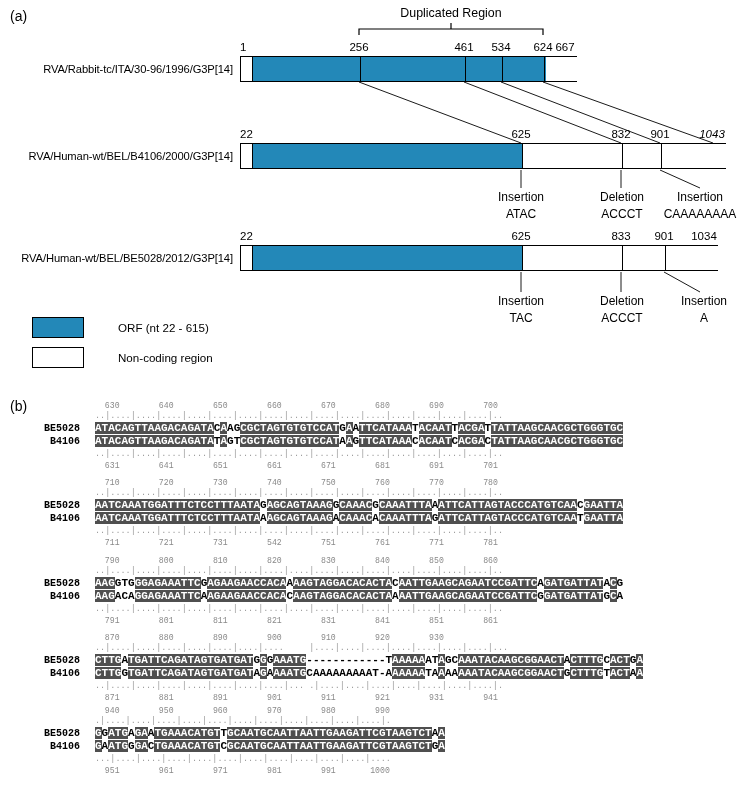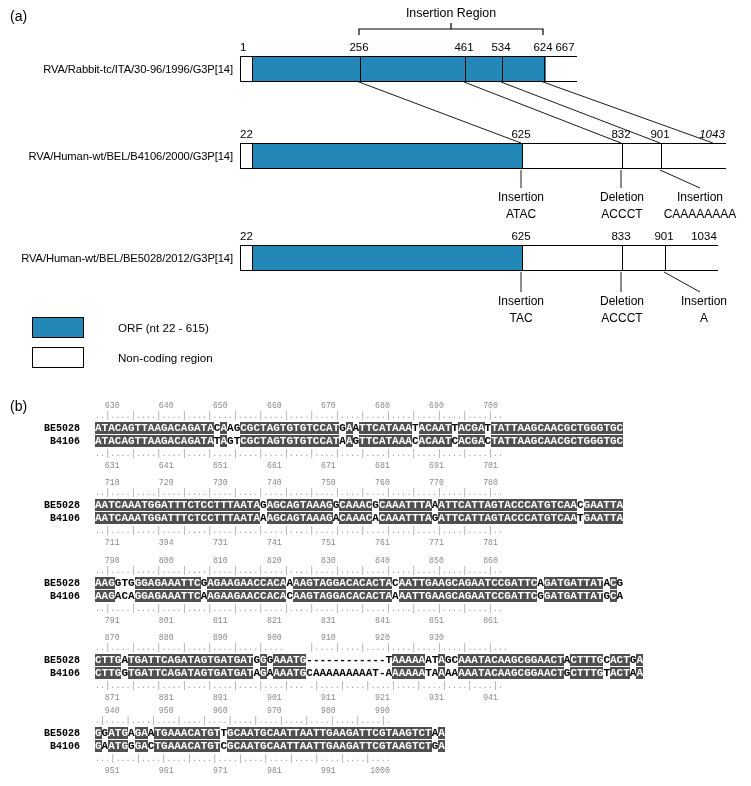--- a/index.html
+++ b/index.html
@@ -156,21 +156,21 @@
   .seqline .x  { background: #ffffff; color: #000000; }   
   .seqline .g  { background: #ffffff; color: #000000; }   
 </style>
 </head>
 <body>
 
 <div id="panel-a">
 
   <span class="panel-label" style="left:10px; top:8px;">(a)</span>
 
-  <span class="dup-label" style="left:451px; top:6px;">Insertion Region</span>
+  <span class="dup-label" style="left:451px; top:6px;">Duplicated Region</span>
   <svg style="position:absolute; left:0; top:0; width:751px; height:380px; pointer-events:none;">
 
     <path d="M 359 35 L 359 29 L 543 29 L 543 35" fill="none" stroke="#000" stroke-width="1.2"></path>
     <path d="M 451 29 L 451 23" fill="none" stroke="#000" stroke-width="1.2"></path>
 
     <line x1="359" y1="82" x2="521" y2="143" stroke="#000" stroke-width="0.9"></line>
     <line x1="464" y1="82" x2="621" y2="143" stroke="#000" stroke-width="0.9"></line>
     <line x1="501" y1="82" x2="660" y2="143" stroke="#000" stroke-width="0.9"></line>
     <line x1="543" y1="82" x2="713" y2="143" stroke="#000" stroke-width="0.9"></line>
 
@@ -293,21 +293,21 @@
       <div class="aln-block" style="top: 97px;">
         <div class="ruler" style="position: absolute; left: 95px; top: 0px;">  710        720        730        740        750        760        770        780</div>
         <div class="ticks" style="position: absolute; left: 95px; top: 12px;">..|....|....|....|....|....|....|....|....|....|....|....|....|....|....|....|..</div>
         <div class="aln-names" style="top: 22px;">
           <div>BE5028</div>
           <div>B4106</div>
         </div>
         <div class="seqline" style="position: absolute; left: 95px; top: 22px;"><span class="m">AATCAAATGGATTTCTCCTTTAATA</span><span class="x">G</span><span class="m">AGCAGTAAAG</span><span class="x">G</span><span class="m">CAAAC</span><span class="x">G</span><span class="m">CAAATTTA</span><span class="x">A</span><span class="m">ATTCATTAGTACCCATGTCAA</span><span class="x">C</span><span class="m">GAATTA</span></div>
         <div class="seqline" style="position: absolute; left: 95px; top: 35px;"><span class="m">AATCAAATGGATTTCTCCTTTAATA</span><span class="x">A</span><span class="m">AGCAGTAAAG</span><span class="x">A</span><span class="m">CAAAC</span><span class="x">A</span><span class="m">CAAATTTA</span><span class="x">G</span><span class="m">ATTCATTAGTACCCATGTCAA</span><span class="x">T</span><span class="m">GAATTA</span></div>
         <div class="ticks" style="position: absolute; left: 95px; top: 50px;">..|....|....|....|....|....|....|....|....|....|....|....|....|....|....|....|..</div>
-        <div class="ruler" style="position: absolute; left: 95px; top: 60px;">  711        394        731        741        751        761        771        781</div>
+        <div class="ruler" style="position: absolute; left: 95px; top: 60px;">  711        721        731        542        751        761        771        781</div>
       </div>
       <div class="aln-block" style="top: 175px;">
         <div class="ruler" style="position: absolute; left: 95px; top: 0px;">  790        800        810        820        830        840        850        860</div>
         <div class="ticks" style="position: absolute; left: 95px; top: 12px;">..|....|....|....|....|....|....|....|....|....|....|....|....|....|....|....|..</div>
         <div class="aln-names" style="top: 22px;">
           <div>BE5028</div>
           <div>B4106</div>
         </div>
         <div class="seqline" style="position: absolute; left: 95px; top: 22px;"><span class="m">AAG</span><span class="x">GTG</span><span class="m">GGAGAAATTC</span><span class="x">G</span><span class="m">AGAAGAACCACA</span><span class="x">A</span><span class="m">AAGTAGGACACACTA</span><span class="x">C</span><span class="m">AATTGAAGCAGAATCCGATTC</span><span class="x">A</span><span class="m">GATGATTAT</span><span class="x">A</span><span class="m">C</span><span class="x">G</span></div>
         <div class="seqline" style="position: absolute; left: 95px; top: 35px;"><span class="m">AAG</span><span class="x">ACA</span><span class="m">GGAGAAATTC</span><span class="x">A</span><span class="m">AGAAGAACCACA</span><span class="x">C</span><span class="m">AAGTAGGACACACTA</span><span class="x">A</span><span class="m">AATTGAAGCAGAATCCGATTC</span><span class="x">G</span><span class="m">GATGATTAT</span><span class="x">G</span><span class="m">C</span><span class="x">A</span></div>

